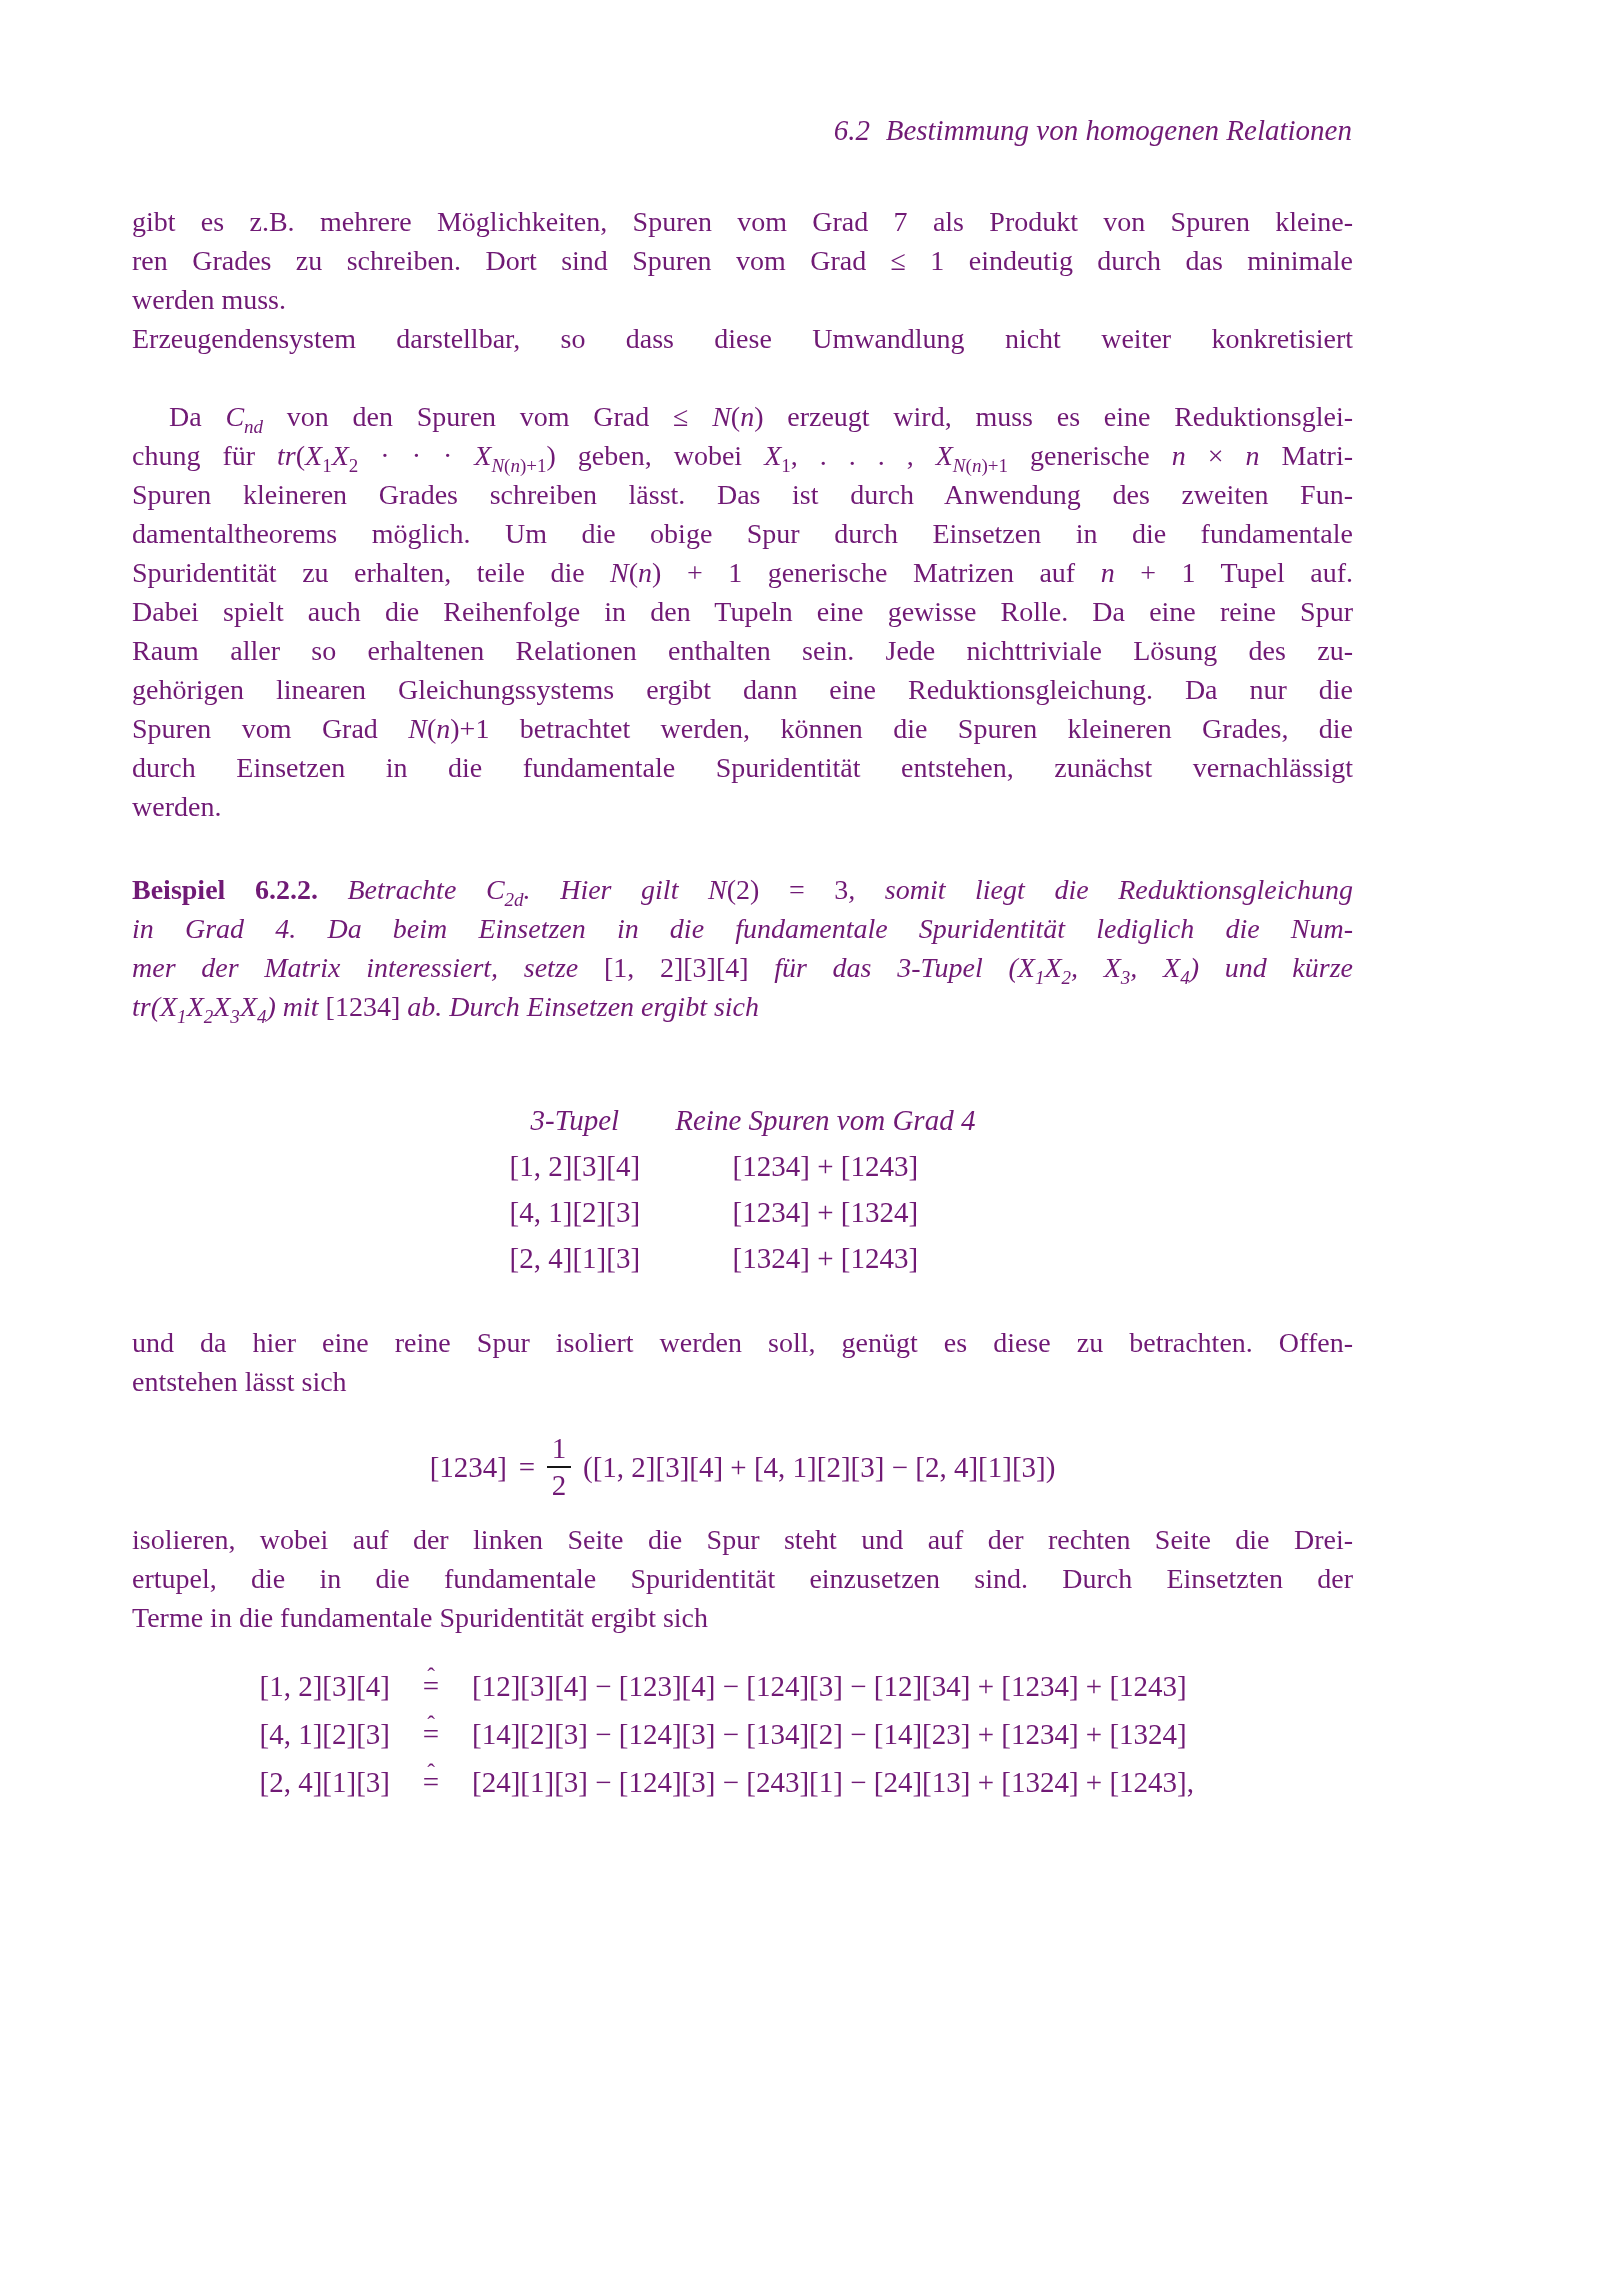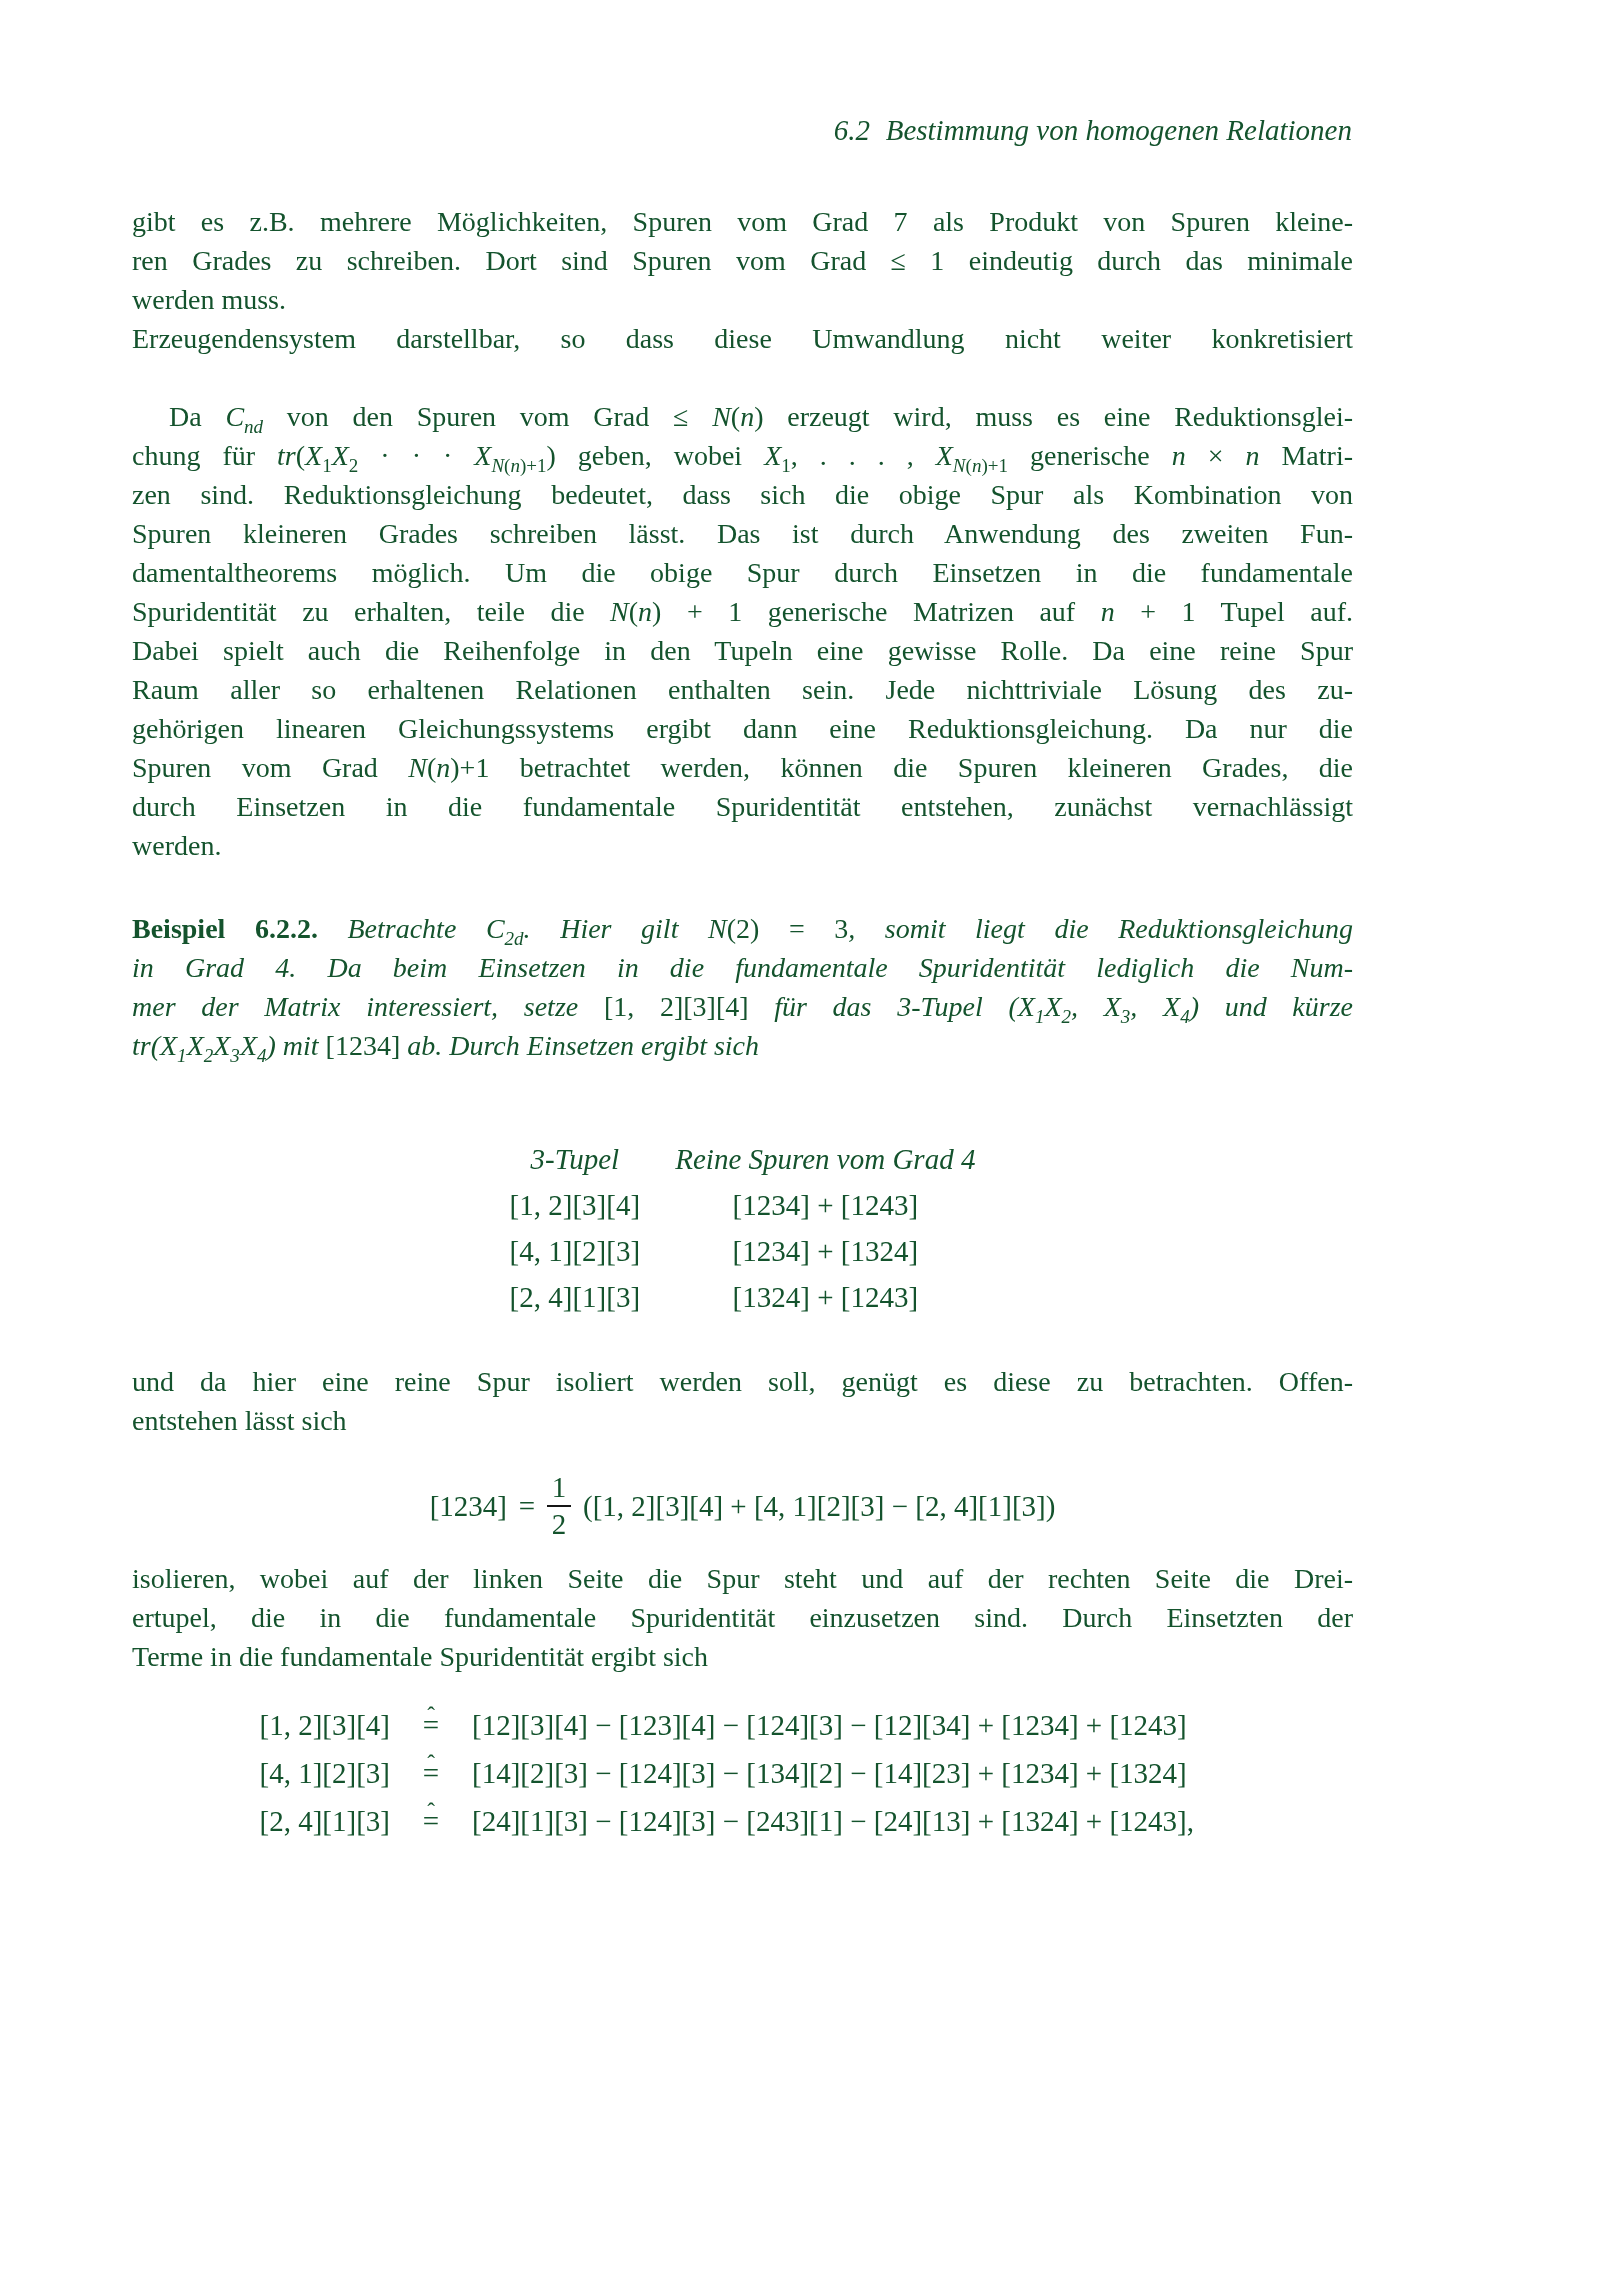--- a/index.html
+++ b/index.html
@@ -1,18 +1,18 @@
 <!DOCTYPE html>
 <html><head>
 <meta charset="utf-8">
 <style>
   html,body { margin:0; padding:0; background:#ffffff; }
   .page {
     position:relative; width:1621px; height:2293px; background:#ffffff;
-    font-family:"Liberation Serif", serif; color:#14532d;
+    font-family:"Liberation Serif", serif; color:#701a75;
     -webkit-font-smoothing:antialiased;
   }
   .running-header {
     position:absolute; top:114px; left:132px; right:269px;
     text-align:right; font-style:italic; font-size:29px;
   }
   .running-header .rh-title { margin-left:15.7px; }
   .content { position:absolute; top:202px; left:132px; width:1221px; }
   .para { margin:0; font-size:28px; }
   .jl {
@@ -72,21 +72,20 @@
     <div class="para p1">
       <div class="jl">gibt es z.B. mehrere Möglichkeiten, Spuren vom Grad 7 als Produkt von Spuren kleine-</div>
       <div class="jl">ren Grades zu schreiben. Dort sind Spuren vom Grad ≤ 1 eindeutig durch das minimale</div>
       <div class="jl last">werden muss.</div>
       <div class="jl">Erzeugendensystem darstellbar, so dass diese Umwandlung nicht weiter konkretisiert</div>
     </div>
 
     <div class="para p2">
       <div class="jl ind">Da <i>C</i><sub><i>nd</i></sub> von den Spuren vom Grad ≤ <i>N</i>(<i>n</i>) erzeugt wird, muss es eine Reduktionsglei-</div>
       <div class="jl">chung für <i>tr</i>(<i>X</i><sub>1</sub><i>X</i><sub>2</sub> · · · <i>X</i><sub><i>N</i>(<i>n</i>)+1</sub>) geben, wobei <i>X</i><sub>1</sub>, . . . , <i>X</i><sub><i>N</i>(<i>n</i>)+1</sub> generische <i>n</i> × <i>n</i> Matri-</div>
-      <div class="jl">zen sind. Reduktionsgleichung bedeutet, dass sich die obige Spur als Kombination von</div>
       <div class="jl">Spuren kleineren Grades schreiben lässt. Das ist durch Anwendung des zweiten Fun-</div>
       <div class="jl">damentaltheorems möglich. Um die obige Spur durch Einsetzen in die fundamentale</div>
       <div class="jl">Spuridentität zu erhalten, teile die <i>N</i>(<i>n</i>) + 1 generische Matrizen auf <i>n</i> + 1 Tupel auf.</div>
       <div class="jl">Dabei spielt auch die Reihenfolge in den Tupeln eine gewisse Rolle. Da eine reine Spur</div>
       <div class="jl">Raum aller so erhaltenen Relationen enthalten sein. Jede nichttriviale Lösung des zu-</div>
       <div class="jl">gehörigen linearen Gleichungssystems ergibt dann eine Reduktionsgleichung. Da nur die</div>
       <div class="jl">Spuren vom Grad <i>N</i>(<i>n</i>)+1 betrachtet werden, können die Spuren kleineren Grades, die</div>
       <div class="jl">durch Einsetzen in die fundamentale Spuridentität entstehen, zunächst vernachlässigt</div>
       <div class="jl last">werden.</div>
     </div>

